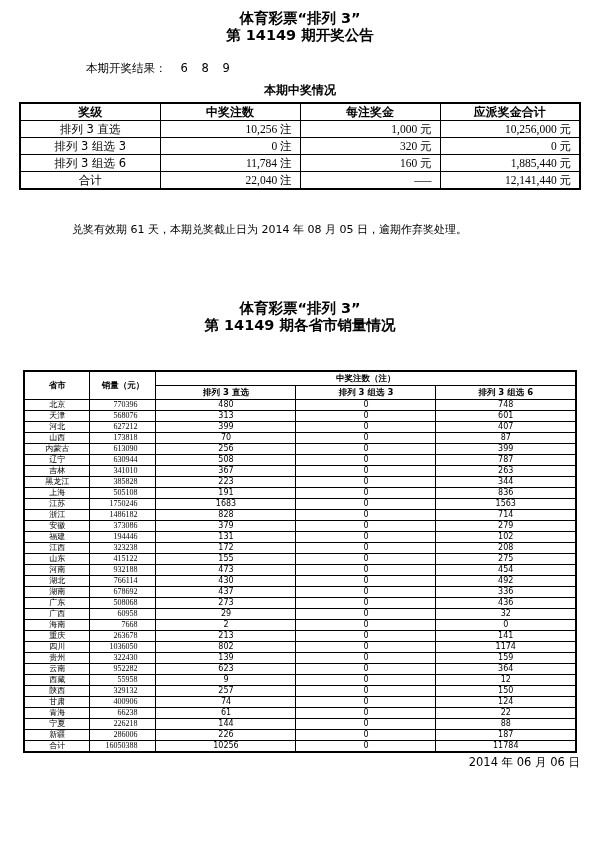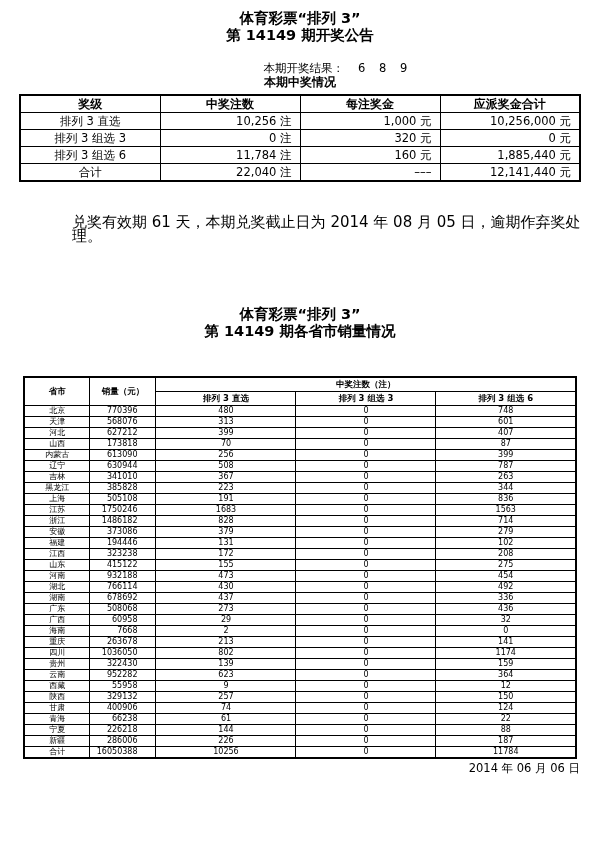--- a/index.html
+++ b/index.html
@@ -6,37 +6,37 @@
   html,body { background:#ffffff; }
   body {
     width:600px; height:859px; margin:0 auto;
     font-family:"DejaVu Sans","Liberation Sans",sans-serif;
     color:#000000; overflow:hidden;
   }
   .center { text-align:center; }
   .title-block { padding-top:10px; font-size:14.5px; font-weight:bold; line-height:17px; text-align:center; }
   .title-block.second { padding-top:0; margin-top:63px; }
   .intro   { margin:61px 10px 0 72px; font-size:11.5px; line-height:14px; }
-  .result  { margin:17px 10px 0 86px; font-size:11.5px; line-height:14px;text-align:center; }
+  .result  { margin:17px 10px 8px 86px; font-size:11.5px; line-height:14px; }
   .result .nums { margin-left:14px; letter-spacing:5px; }
   .caption1 { font-size:12px; font-weight:bold; line-height:15px; }
-  .validity { margin:33px 10px 0 72px; font-size:15px; line-height:14px; }
+  .validity { margin:33px 10px 0 72px; font-size:11px; line-height:14px; }
 
   table { border-collapse:collapse; table-layout:fixed; }
   .t1 { width:560px; margin:4px auto 0; border:2px solid #000; font-size:11.5px; }
   .t1 th, .t1 td { border:1px solid #000; height:16px; line-height:16px; overflow:hidden; white-space:nowrap; }
   .t1 th { font-size:12px; font-weight:bold; text-align:center; }
 
   .t2 { width:552px; margin:36px auto 0; border:2px solid #000; font-size:8px; }
   .t2 th, .t2 td { border:1px solid #000; overflow:hidden; white-space:nowrap; }
   .t2 th { height:13px; line-height:13px; font-size:8.5px; font-weight:bold; text-align:center; }
   .t2 td { height:10px; line-height:10px; }
 
   .al-c { text-align:center; }
-  .al-r { text-align:right; padding-right:8px; }
+  .al-r { text-align:right; padding-right:8px;font-family:Liberation Serif, serif; }
   .t2 .al-r { padding-right:18px; }
 
   .date { margin:2px 20px 0 8px; text-align:right; font-size:11.5px; line-height:15px; }
 </style>
 </head>
 <body>
 
 <div class="doc">
 
   <div class="title-block">

